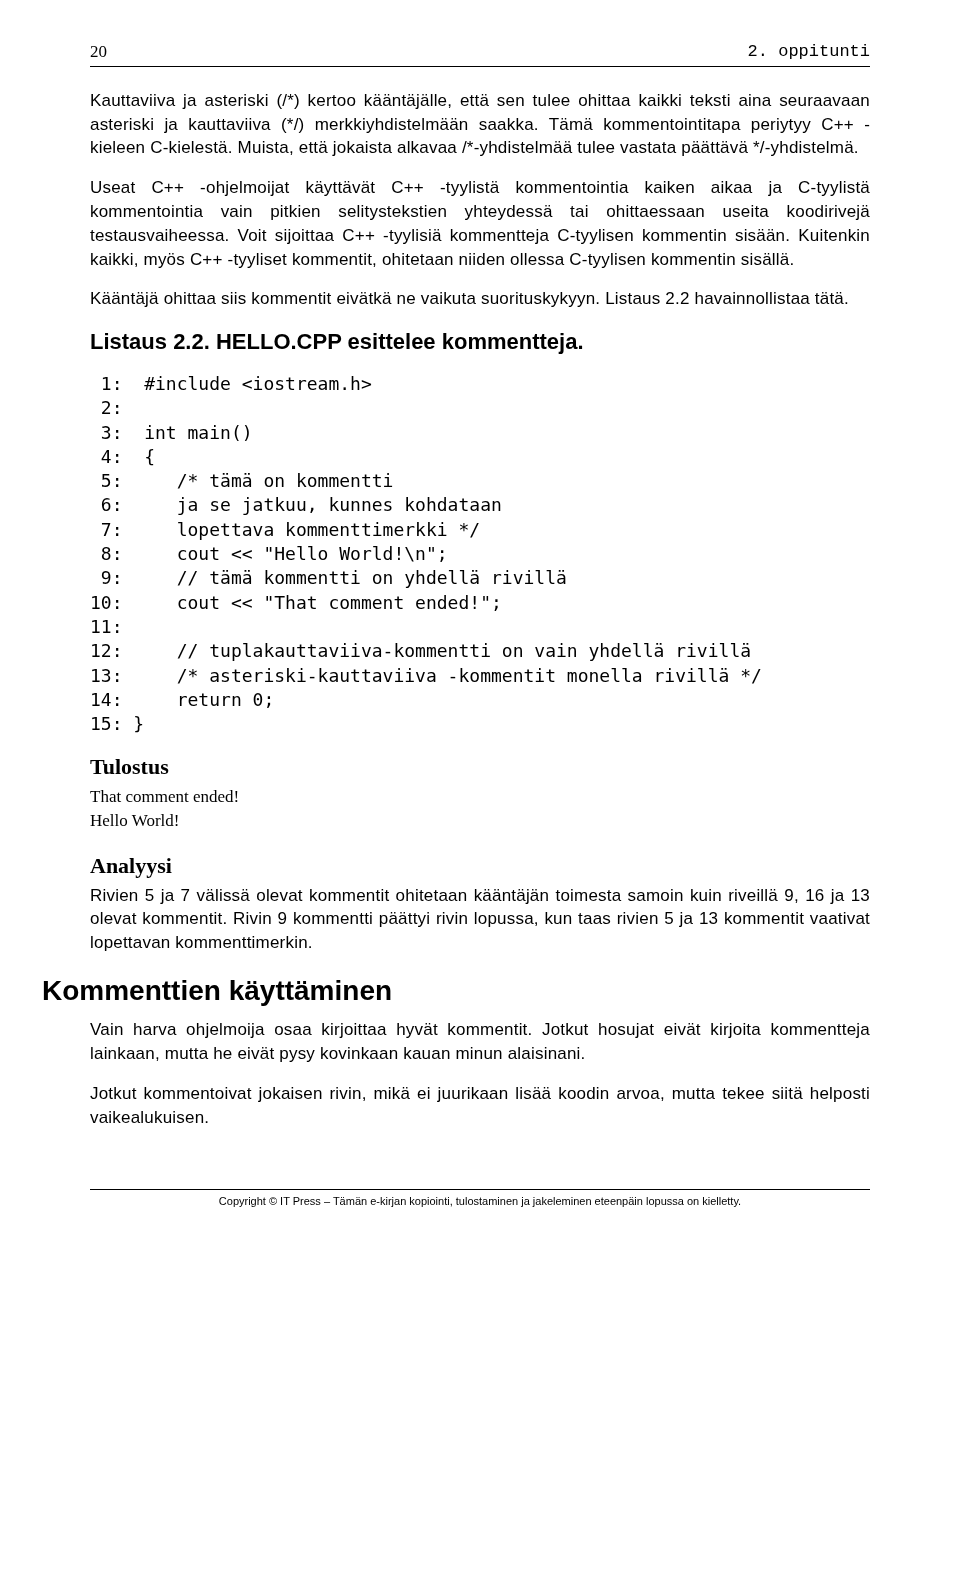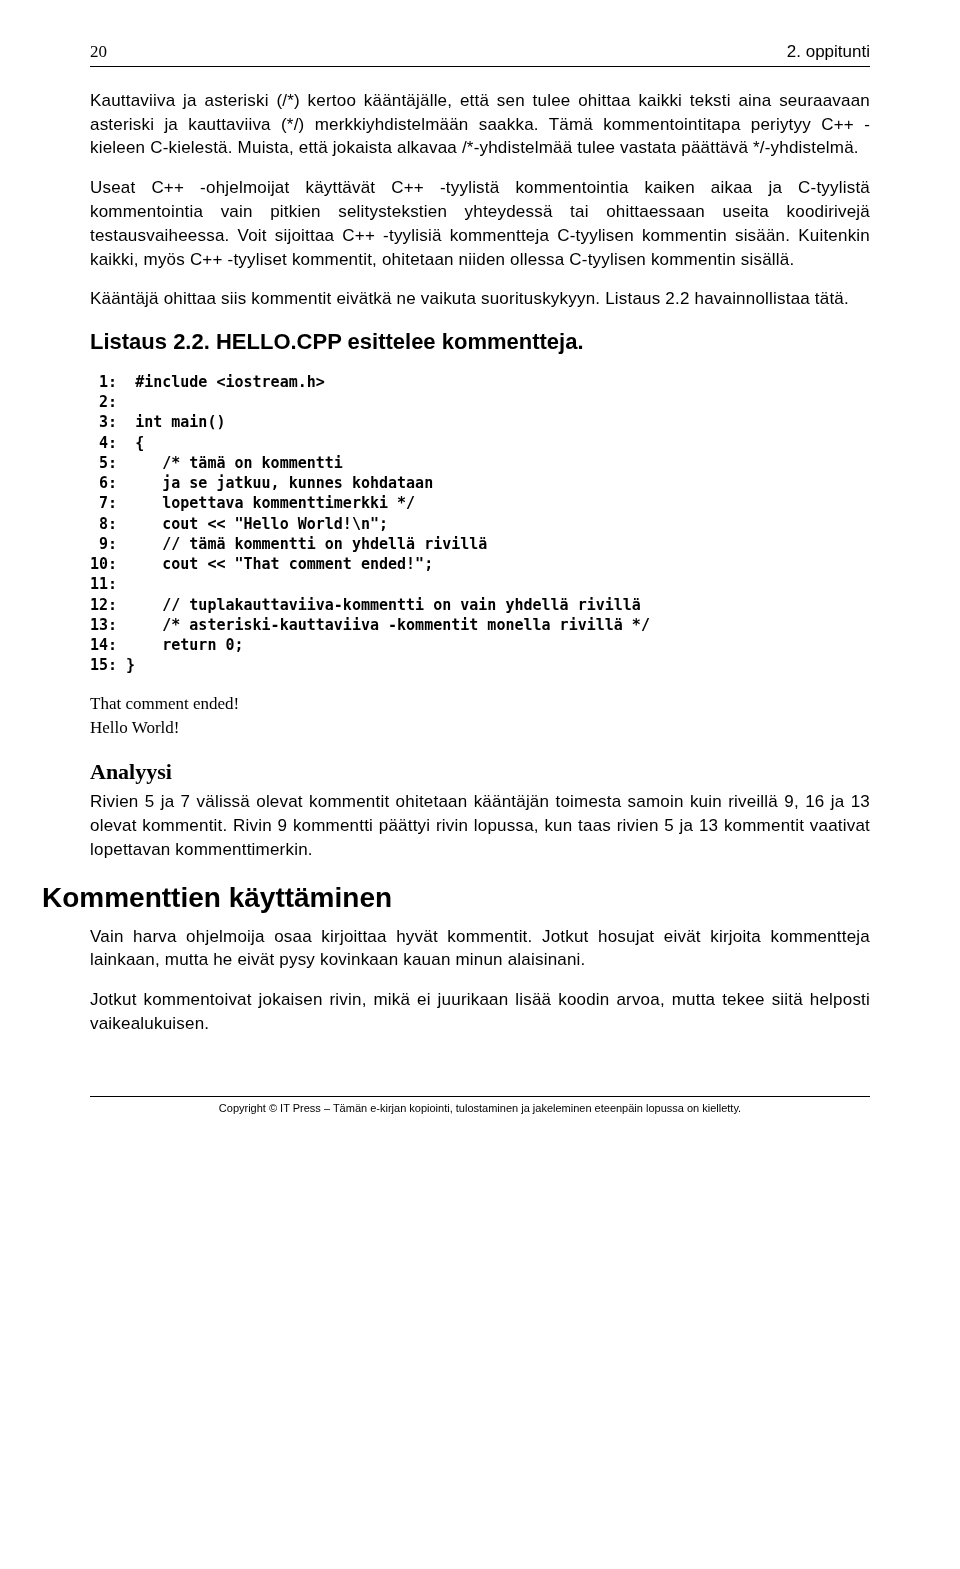--- a/index.html
+++ b/index.html
@@ -12,46 +12,45 @@
     padding: 40px 90px 20px 90px;
     line-height: 1.4;
   }
   .header-row {
     display: flex;
     justify-content: space-between;
     font-size: 17px;
     margin-bottom: 2px;
   }
   .page-num { font-family: Georgia, serif; }
-  .header-title { font-family: Liberation Sans, sans-serif; }
+  .header-title { font-family: Liberation Mono, monospace; }
   .header-line {
     border-top: 1px solid #000;
     margin-bottom: 22px;
   }
   p.body-text {
     font-size: 17px;
     text-align: justify;
     margin-bottom: 16px;
     font-family: Liberation Sans, sans-serif;
     letter-spacing: 0.2px;
   }
   h2.listing-title {
     font-family: Liberation Sans, sans-serif;
     font-weight: bold;
     font-size: 22px;
     margin-top: 10px;
     margin-bottom: 14px;
   }
   pre.code {
     font-family: "Lucida Console", Consolas, monospace;
-    font-size: 15px;
+    font-size: 18px;
     line-height: 1.35;
     white-space: pre;
     margin-bottom: 16px;
-    font-weight: bold;
   }
   h3.sub-title {
     font-family: "Times New Roman", Georgia, serif;
     font-weight: bold;
     font-size: 22px;
     margin-bottom: 2px;
   }
   .output-line {
     font-family: "Bookman Old Style", Georgia, serif;
     font-size: 17px;
@@ -100,20 +99,21 @@
  8:     cout &lt;&lt; "Hello World!\n";
  9:     // tämä kommentti on yhdellä rivillä
 10:     cout &lt;&lt; "That comment ended!";
 11:
 12:     // tuplakauttaviiva-kommentti on vain yhdellä rivillä
 13:     /* asteriski-kauttaviiva -kommentit monella rivillä */
 14:     return 0;
 15: }</pre>
 
 <div class="output-block">
+  <h3 class="sub-title">Tulostus</h3>
   <div class="output-line">That comment ended!</div>
   <div class="output-line">Hello World!</div>
 </div>
 
 <h3 class="sub-title">Analyysi</h3>
 <p class="body-text">Rivien 5 ja 7 välissä olevat kommentit ohitetaan kääntäjän toimesta samoin kuin riveillä 9, 16 ja 13 olevat kommentit. Rivin 9 kommentti päättyi rivin lopussa, kun taas rivien 5 ja 13 kommentit vaativat lopettavan kommenttimerkin.</p>
 
 <h1 class="section-title">Kommenttien käyttäminen</h1>
 <p class="body-text">Vain harva ohjelmoija osaa kirjoittaa hyvät kommentit. Jotkut hosujat eivät kirjoita kommentteja lainkaan, mutta he eivät pysy kovinkaan kauan minun alaisinani.</p>
 <p class="body-text">Jotkut kommentoivat jokaisen rivin, mikä ei juurikaan lisää koodin arvoa, mutta tekee siitä helposti vaikealukuisen.</p>

